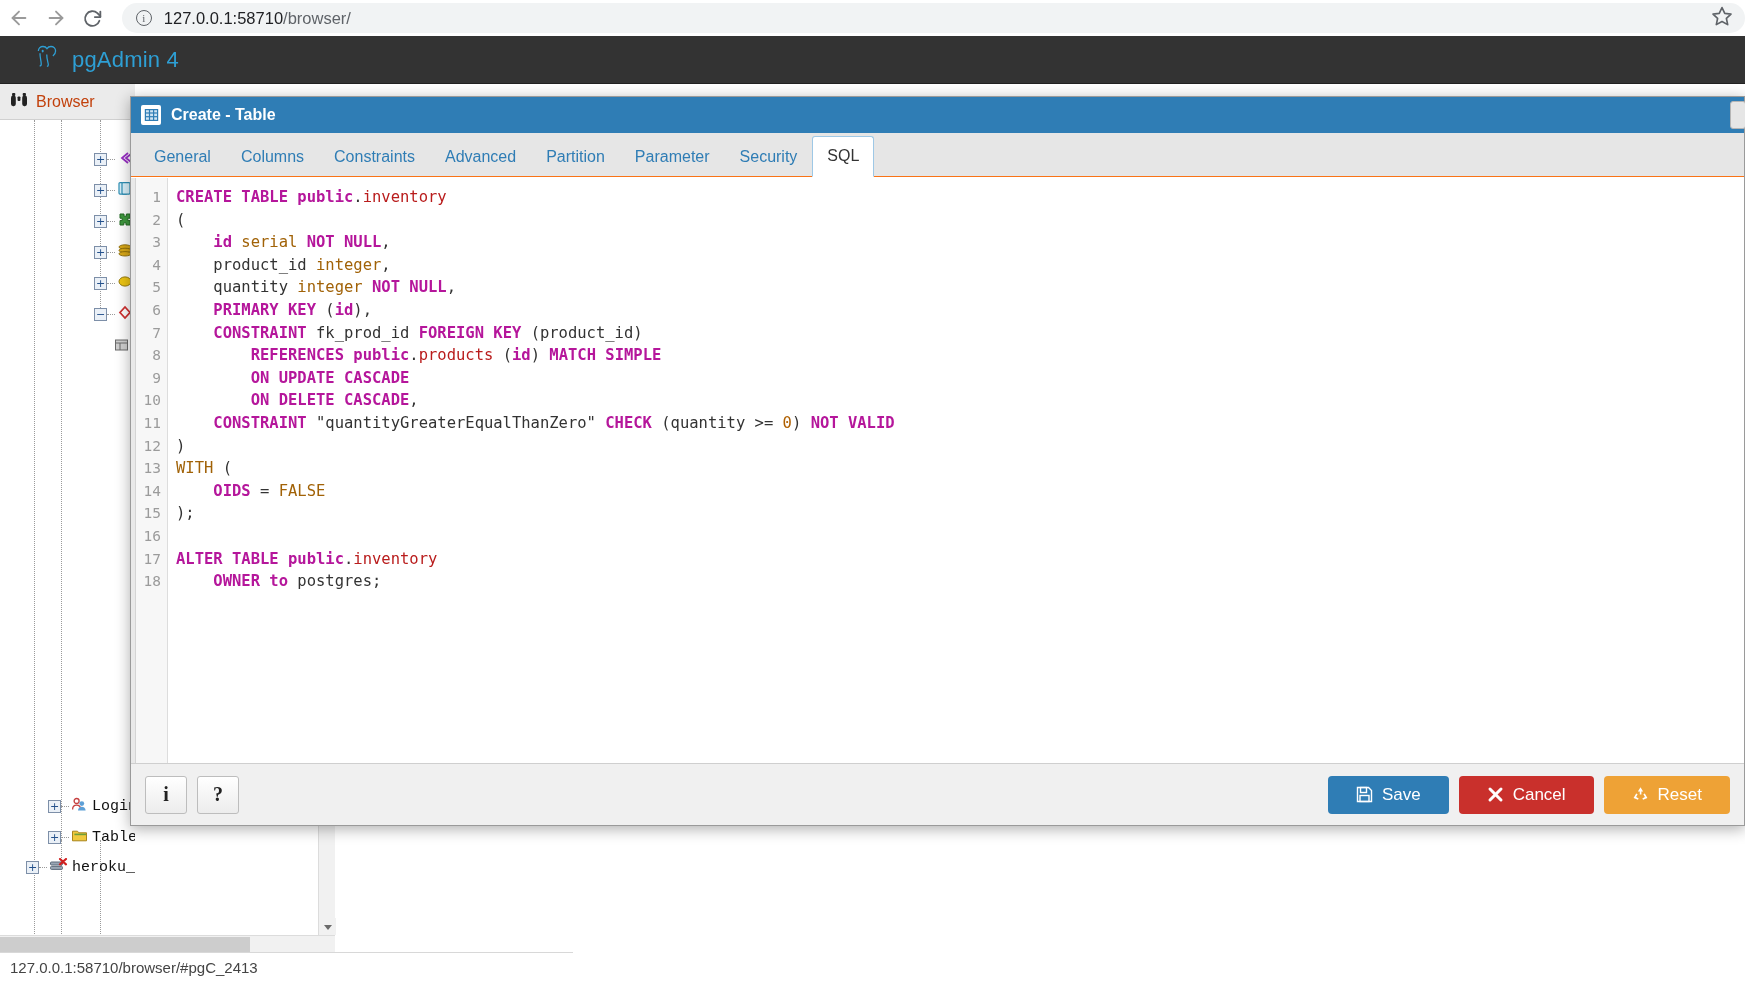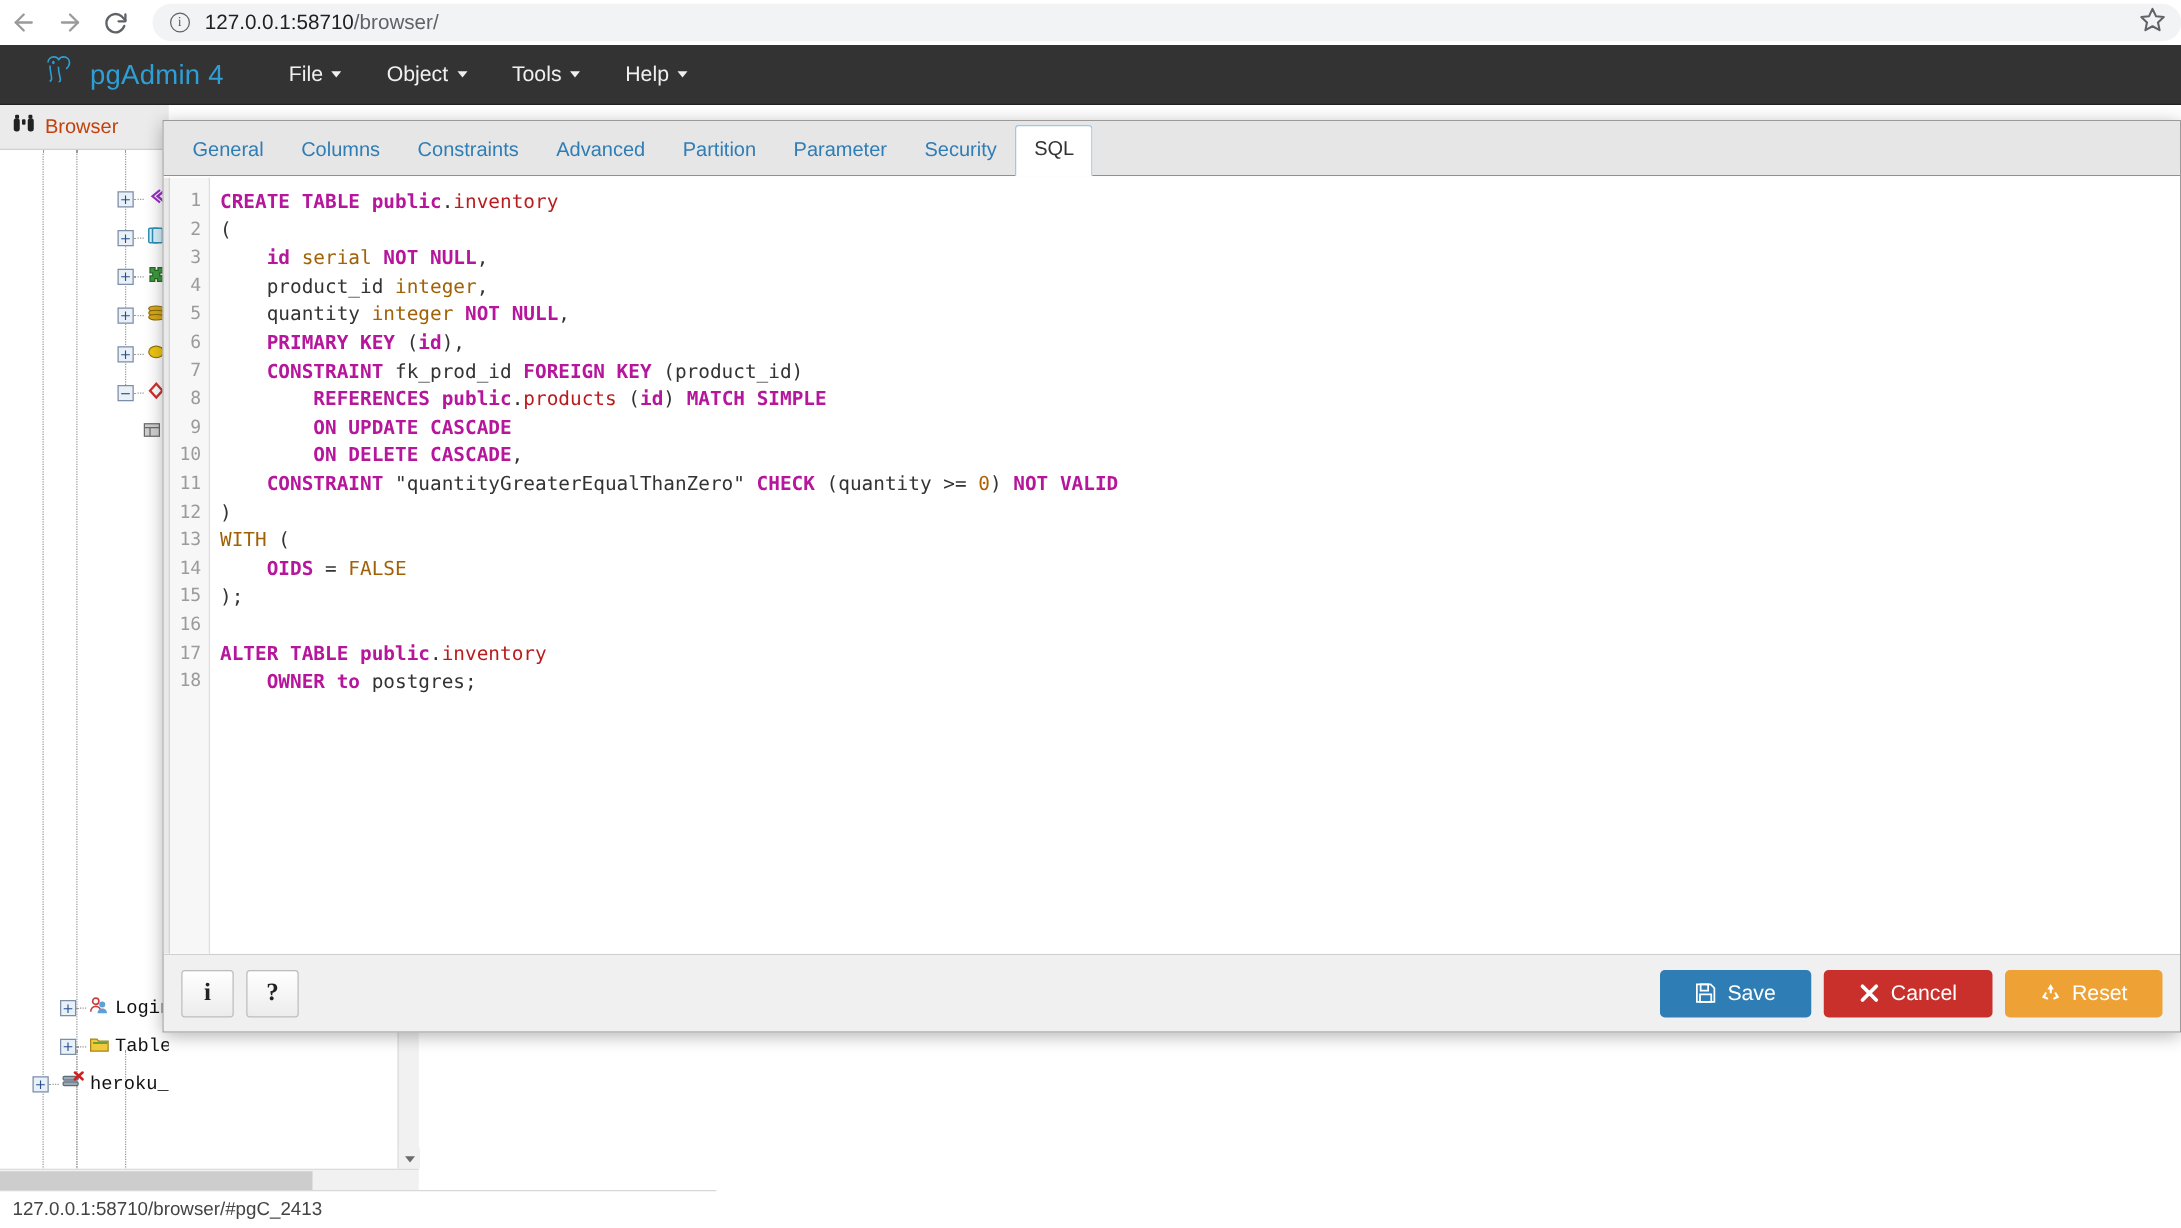--- a/index.html
+++ b/index.html
@@ -252,38 +252,20 @@
       <span class="brand-logo">
         <svg width="30" height="30" viewBox="0 0 32 32" fill="none" stroke="currentColor" stroke-width="1.6">
           <path d="M7 9c0-3.2 2.6-5.6 5.8-5.6 2.2 0 4 1 5 2.6 1-1.6 2.8-2.6 5-2.6C26 3.4 28.6 5.8 28.6 9c0 3-1.6 5-3.4 6.4" transform="scale(.85) translate(1,1)"></path>
           <path d="M9 12c0 6 1.6 9.4 1.6 13.2 0 1.6-.8 2.6-2 2.6" transform="scale(.85) translate(1,1)"></path>
           <path d="M17.5 13.4c0 7 2 10 2 13 0 1.2-.6 2-1.8 2" transform="scale(.85) translate(1,1)"></path>
           <ellipse cx="11.4" cy="8.6" rx="1.1" ry="1.5" fill="currentColor" stroke="none"></ellipse>
         </svg>
       </span>
       <span class="brand-text">pgAdmin 4</span>
     </div>
-    <div class="menubar">
-      <div class="menu-item">
-          <span>File</span>
-          <i class="caret"></i>
-        </div>
-      <div class="menu-item">
-          <span>Object</span>
-          <i class="caret"></i>
-        </div>
-      <div class="menu-item">
-          <span>Tools</span>
-          <i class="caret"></i>
-        </div>
-      <div class="menu-item">
-          <span>Help</span>
-          <i class="caret"></i>
-        </div>
-    </div>
   </div>
 
   <div class="panel">
 
     <div class="panel-header">
       <span>
         <svg width="18" height="16" viewBox="0 0 20 18" fill="#222">
           <rect x="1" y="4" width="5.4" height="12" rx="2.4"></rect>
           <rect x="13.6" y="4" width="5.4" height="12" rx="2.4"></rect>
           <rect x="8.4" y="5" width="3.2" height="5" rx="1"></rect>
@@ -410,20 +392,33 @@
       <div class="hscroll-thumb" style="left:0; width:250px;"></div>
     </div>
 
     <div class="statusbar">
       <span>127.0.0.1:58710/browser/#pgC_2413</span>
     </div>
   </div>
 
   <div class="dialog">
 
+    <div class="dlg-title">
+      <span class="dlg-icon">
+        <svg width="15" height="14" viewBox="0 0 15 14" fill="none" stroke="#2f7db5" stroke-width="1.2">
+            <rect x="1.4" y="1.6" width="12.2" height="10.8" fill="#cfe4f3"></rect>
+            <line x1="1.4" y1="5" x2="13.6" y2="5"></line>
+            <line x1="1.4" y1="8.7" x2="13.6" y2="8.7"></line>
+            <line x1="5.5" y1="1.6" x2="5.5" y2="12.4"></line>
+            <line x1="9.6" y1="1.6" x2="9.6" y2="12.4"></line>
+          </svg>
+      </span>
+      <span class="dlg-title-text">Create - Table</span>
+      <span class="dlg-corner-btn"></span>
+    </div>
 
     <div class="dlg-tabs">
       <div class="tab">General</div>
       <div class="tab">Columns</div>
       <div class="tab">Constraints</div>
       <div class="tab">Advanced</div>
       <div class="tab">Partition</div>
       <div class="tab">Parameter</div>
       <div class="tab">Security</div>
       <div class="tab active">SQL</div>

